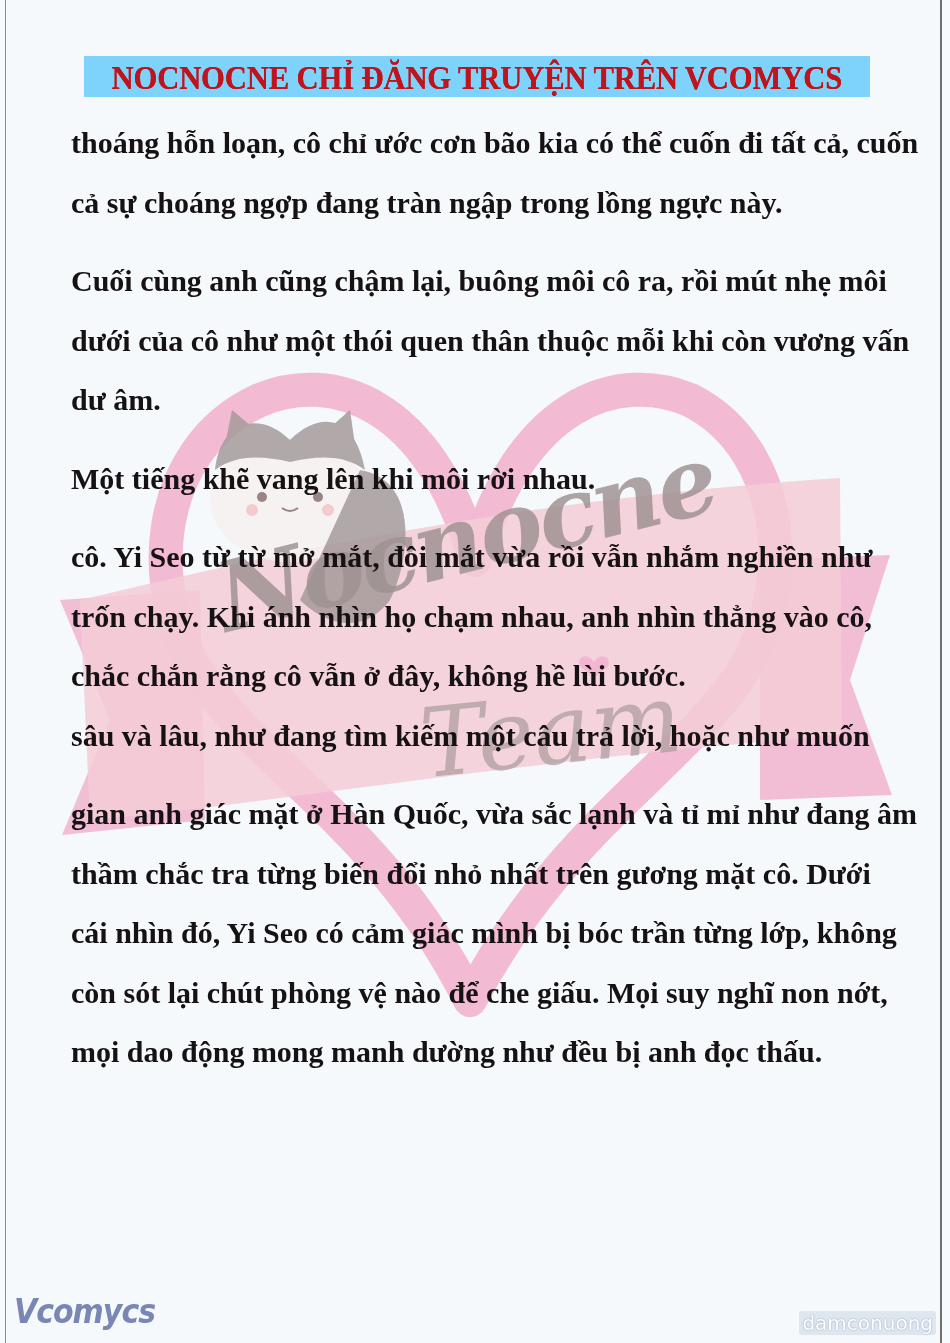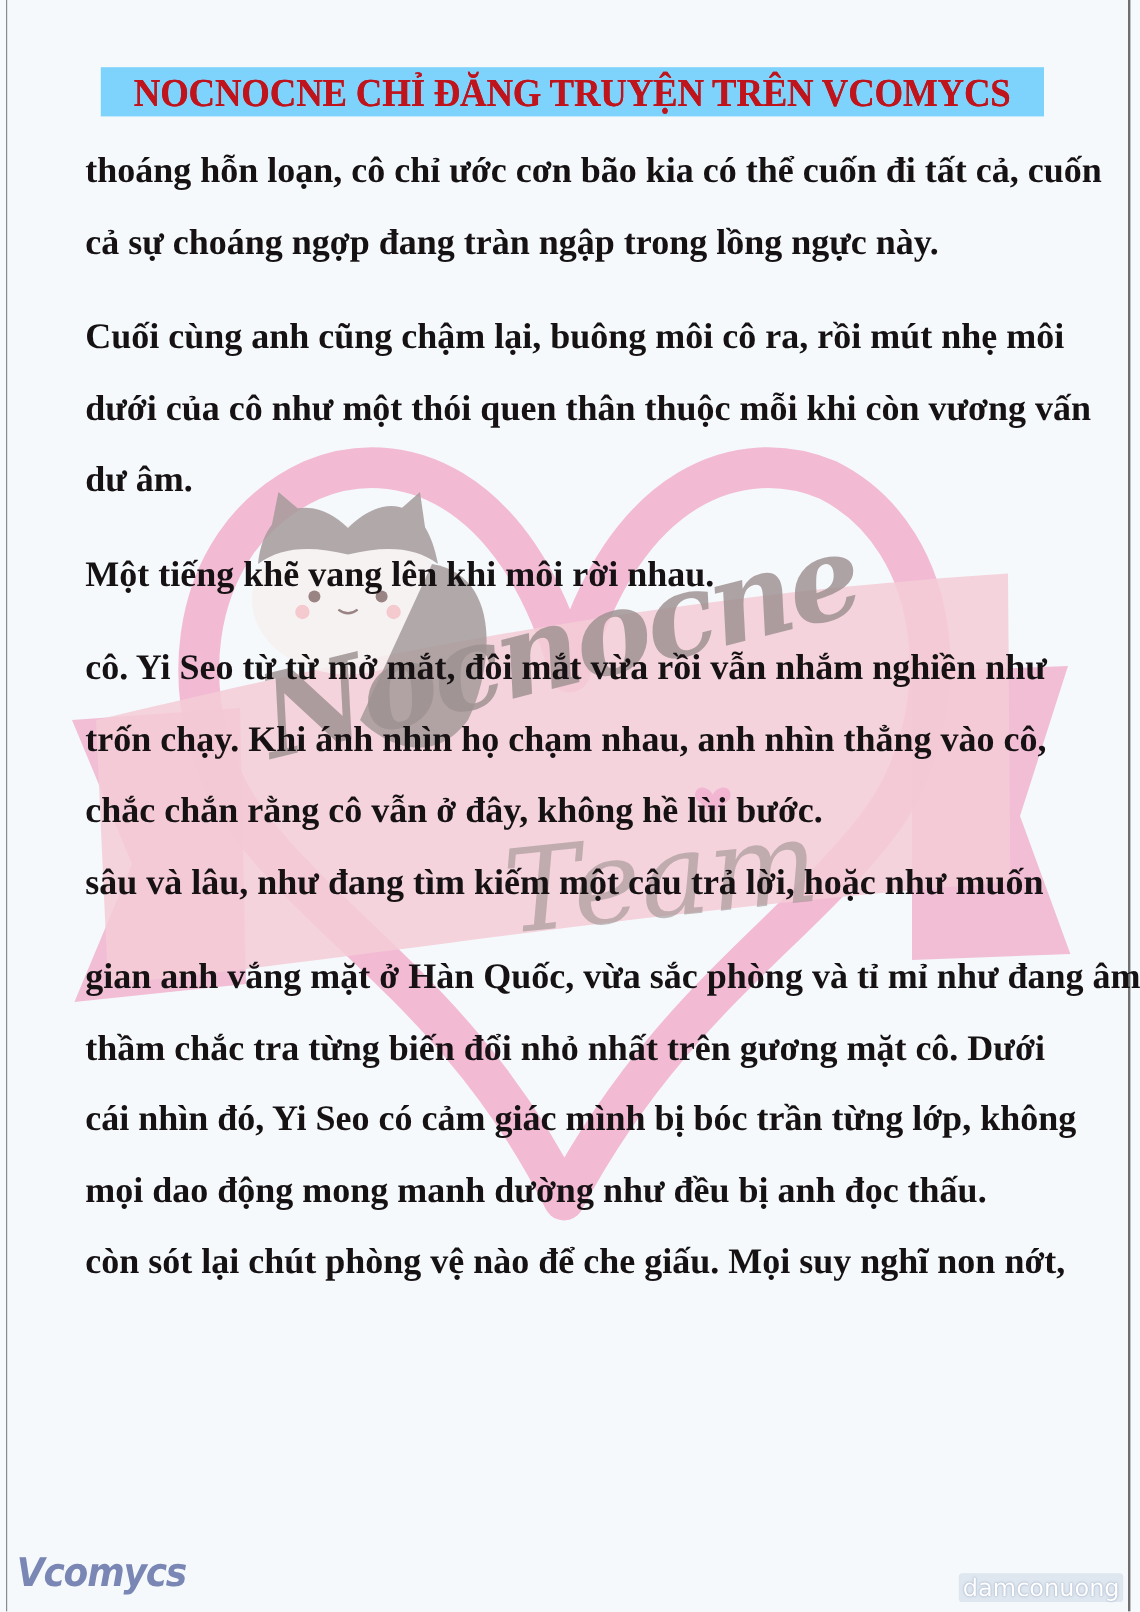--- a/index.html
+++ b/index.html
@@ -103,22 +103,22 @@
   <p>
     <span class="line">Một tiếng khẽ vang lên khi môi rời nhau.</span>
   </p>
   <p>
     <span class="line">cô. Yi Seo từ từ mở mắt, đôi mắt vừa rồi vẫn nhắm nghiền như</span>
     <span class="line">trốn chạy. Khi ánh nhìn họ chạm nhau, anh nhìn thẳng vào cô,</span>
     <span class="line">chắc chắn rằng cô vẫn ở đây, không hề lùi bước.</span>
     <span class="line">sâu và lâu, như đang tìm kiếm một câu trả lời, hoặc như muốn</span>
   </p>
   <p>
-    <span class="line">gian anh vắng mặt ở Hàn Quốc, vừa sắc phòng và tỉ mỉ như đang âm</span>
+    <span class="line">gian anh giác mặt ở Hàn Quốc, vừa sắc lạnh và tỉ mỉ như đang âm</span>
     <span class="line">thầm chắc tra từng biến đổi nhỏ nhất trên gương mặt cô. Dưới</span>
     <span class="line">cái nhìn đó, Yi Seo có cảm giác mình bị bóc trần từng lớp, không</span>
+    <span class="line">còn sót lại chút phòng vệ nào để che giấu. Mọi suy nghĩ non nớt,</span>
     <span class="line">mọi dao động mong manh dường như đều bị anh đọc thấu.</span>
-    <span class="line">còn sót lại chút phòng vệ nào để che giấu. Mọi suy nghĩ non nớt,</span>
   </p>
 </div>
 
 <div class="footer-logo">Vcomycs</div>
 <div class="footer-credit">damconuong</div>
 
 </body></html>

